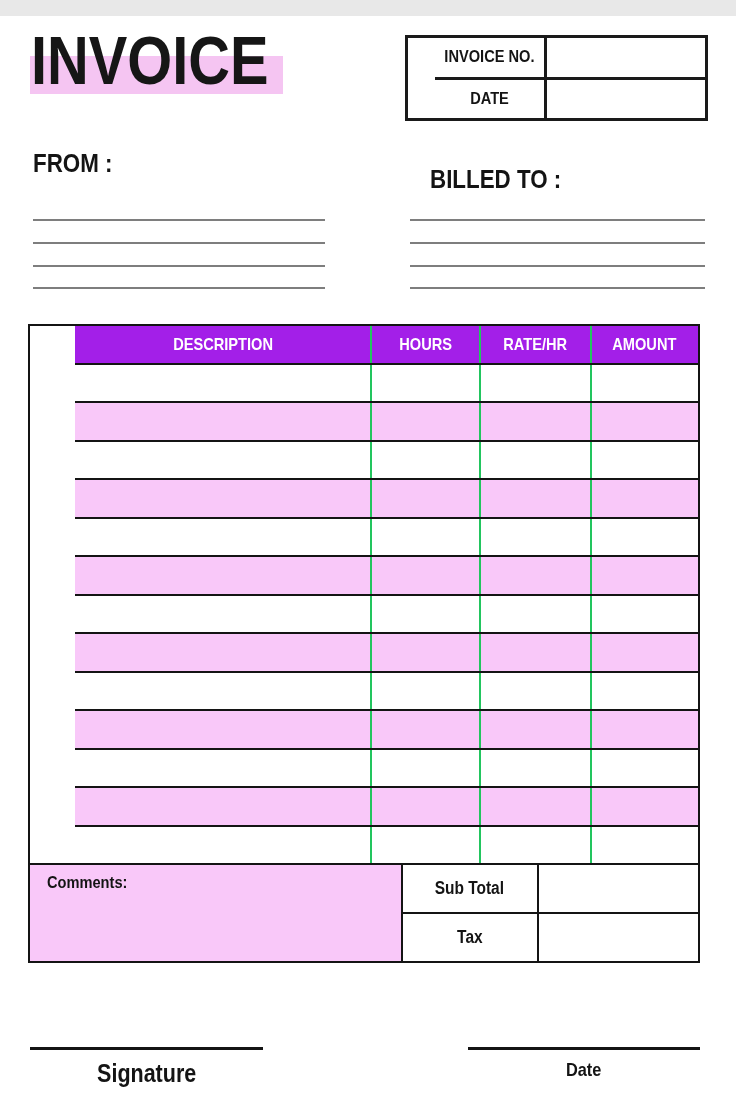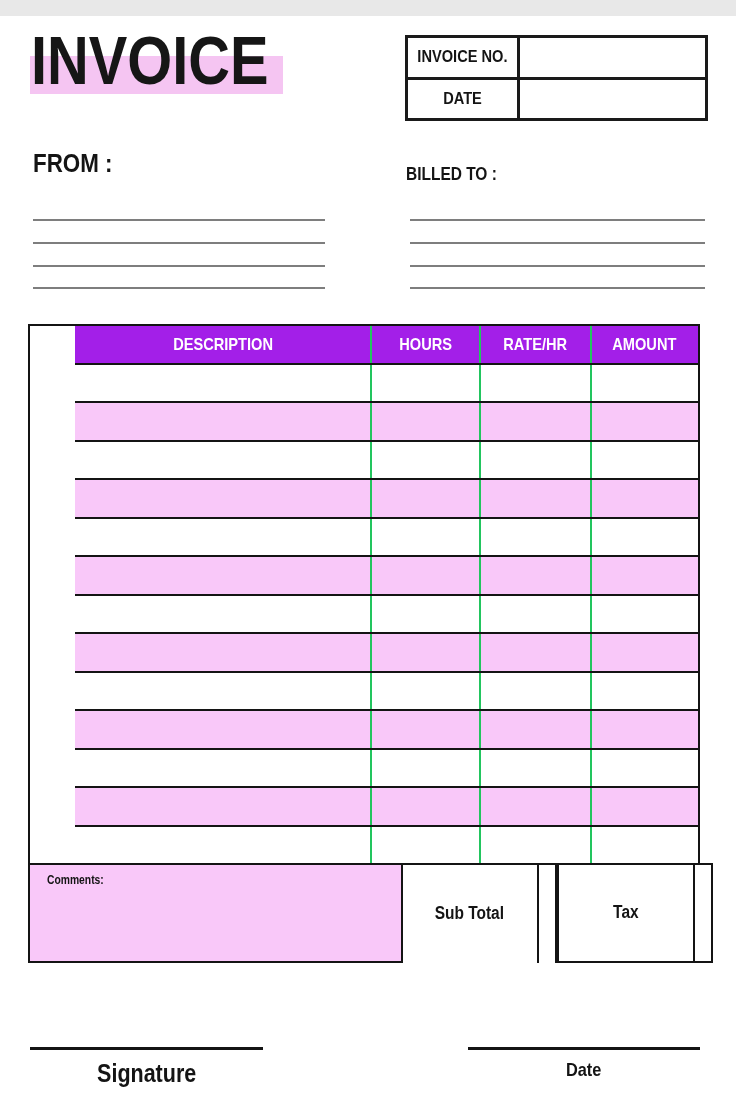--- a/index.html
+++ b/index.html
@@ -18,35 +18,35 @@
   }
   .invoice-title {
     position:absolute; left:31px; top:10px; font-size:68px; font-weight:700;
     line-height:1; letter-spacing:0; color:#161616; white-space:nowrap;
     transform:scaleX(0.85); transform-origin:left top;
   }
 
   
   .meta-box {
     position:absolute; left:405px; top:19px; width:303px; height:86px;
-    border:3px solid #1a1a1a; display:flex; flex-direction:column; background:#fff;
+    border:3px solid #1a1a1a; display:flex; flex-direction:column; background:#fff;padding-left:27px;
   }
   .meta-row { flex:1; display:flex; }
   .meta-row + .meta-row { border-top:3px solid #1a1a1a; }
   .meta-label {
     width:112px; border-right:3px solid #1a1a1a; display:flex;
     align-items:center; justify-content:center; font-size:17px; font-weight:700;
   }
   .meta-value { flex:1; font-size:16px; padding:4px 8px; }
   .cond { display:inline-block; transform:scaleX(0.86); transform-origin:center; white-space:nowrap; }
   .cond-l { display:inline-block; transform:scaleX(0.86); transform-origin:left center; white-space:nowrap; }
 
   
   .from-label   { position:absolute; left:33px;  top:132px; font-size:26px; font-weight:700; }
-  .billed-label { position:absolute; left:406px; top:148px; font-size:18px; font-weight:700; }
+  .billed-label { position:absolute; left:430px; top:148px; font-size:26px; font-weight:700; }
   .wline { position:absolute; height:2px; background:#7e7e7e; }
   .wl-from   { left:33px;  width:292px; }
   .wl-billed { left:410px; width:295px; }
   .wl-1 { top:203px; } .wl-2 { top:226px; } .wl-3 { top:249px; } .wl-4 { top:271px; }
 
   
   .items-table {
     position:absolute; left:28px; top:308px; width:672px; height:541px;
     border:2.5px solid #141414; display:flex; flex-direction:column; background:#fff;padding-left:45px;
   }
@@ -61,25 +61,25 @@
   .col-desc   { width:47.4%; }
   .col-hours  { width:17.4%; }
   .col-rate   { width:17.8%; }
   .col-amount { flex:1;justify-content:center; }
   .bl { border-left:2px solid #22c55e; }
 
   
   .comments-box {
     position:absolute; left:28px; top:846.5px; width:433px; height:100px;
     background:#f9c8f9; border:2.5px solid #141414; padding:8px 10px 0 17px;
-    font-size:12px; font-weight:700;
+    font-size:17px; font-weight:700;
   }
   .totals {
     position:absolute; left:400.5px; top:846.5px; width:299.5px; height:100px;
-    display:flex; flex-direction:row;
+    display:flex; flex-direction:column;
   }
   .total-row { flex:1; display:flex; border:2.5px solid #141414; border-bottom:none; }
   .total-row:last-child { border-bottom:2.5px solid #141414; }
   .total-label {
     width:136px; border-right:2.5px solid #141414; background:#fff;
     display:flex; align-items:center; justify-content:center;
     font-size:18px; font-weight:700;
   }
   .total-value { flex:1; background:#fff; font-size:16px; padding:2px 8px; }
 

